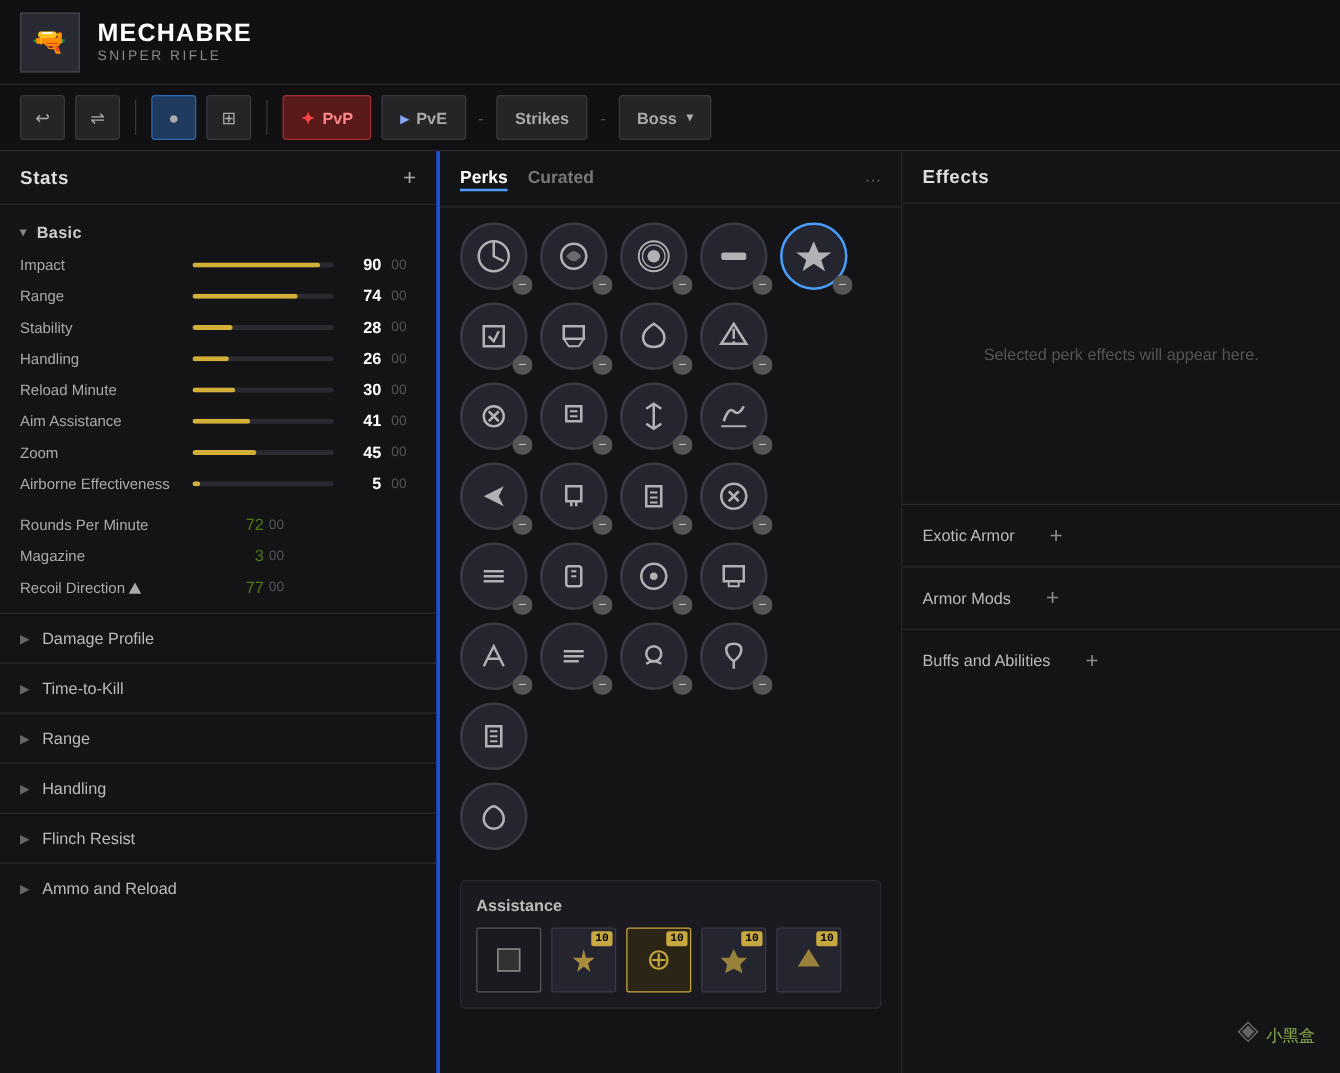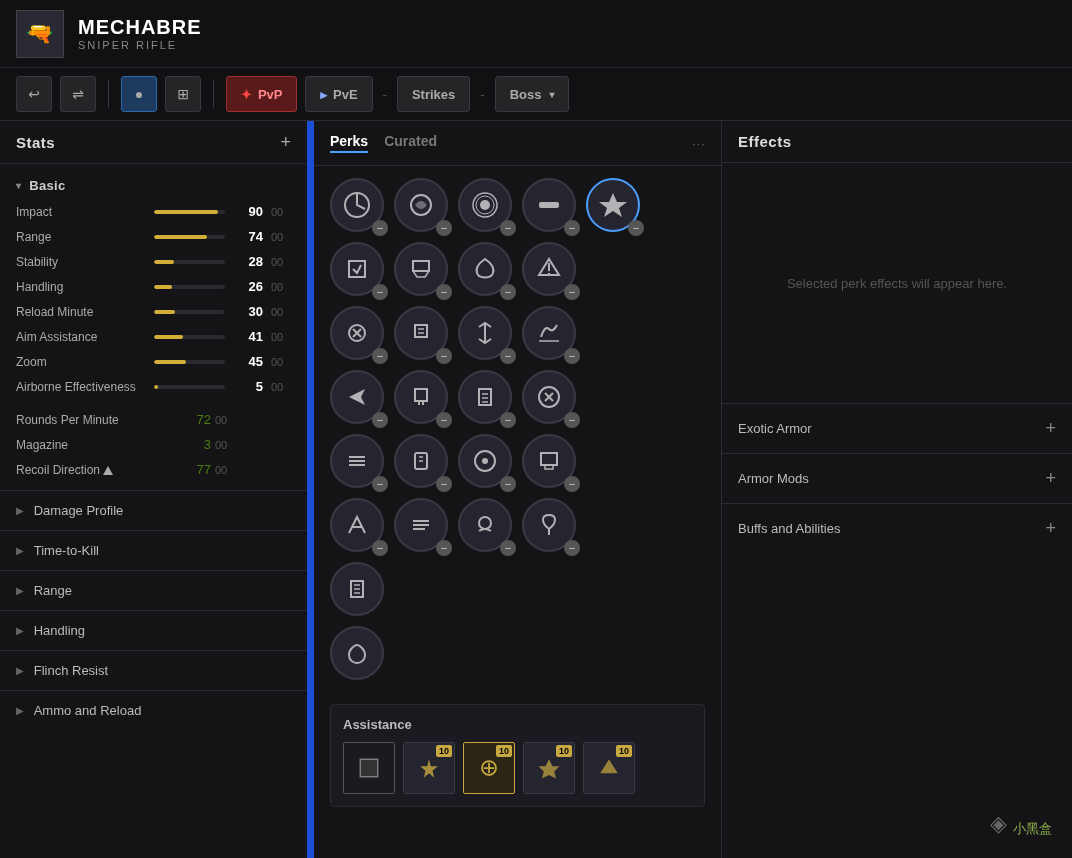--- a/index.html
+++ b/index.html
@@ -92,23 +92,23 @@
     .divider-text { color: #555; margin: 0 2px; }
 
     
     .main {
       display: flex;
       height: calc(858px - 68px - 52px);
     }
 
     
     .stats-panel {
-      width: 314px;
+      width: 352px;
       background: #141416;
-      border-right: 7px solid #1d4ed8;
+      border-right: 3px solid #1d4ed8;
       overflow-y: auto;
       padding: 0;
     }
     .stats-header {
       display: flex;
       align-items: center;
       justify-content: space-between;
       padding: 12px 16px;
       border-bottom: 1px solid #2a2a30;
     }
@@ -283,20 +283,21 @@
     .masterwork-title {
       font-size: 13px;
       font-weight: 600;
       color: #bbb;
       margin-bottom: 10px;
     }
     .masterwork-icons {
       display: flex;
       gap: 8px;
       align-items: center;
+      font-family: Liberation Mono, monospace;
     }
     .mw-icon {
       width: 52px;
       height: 52px;
       background: #252530;
       border: 1px solid #3a3a45;
       display: flex;
       align-items: center;
       justify-content: center;
       font-size: 20px;
@@ -344,21 +345,21 @@
       font-size: 13px;
       text-align: center;
       padding: 20px;
     }
     .effects-section {
       border-top: 1px solid #2a2a30;
     }
     .effects-section-header {
       display: flex;
       align-items: center;
-      justify-content: space-between;
+      justify-content: flex-start;
       padding: 14px 16px;
       cursor: pointer;
       color: #bbb;
       font-size: 13px;
       font-weight: 500;
       gap: 28px;
     }
     .effects-plus { color: #888; font-size: 18px; }
 
     

